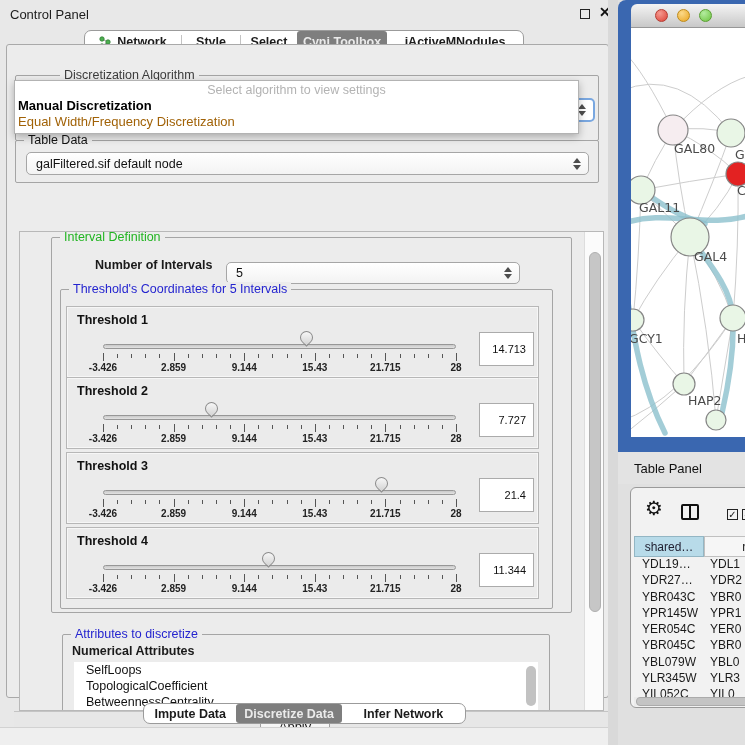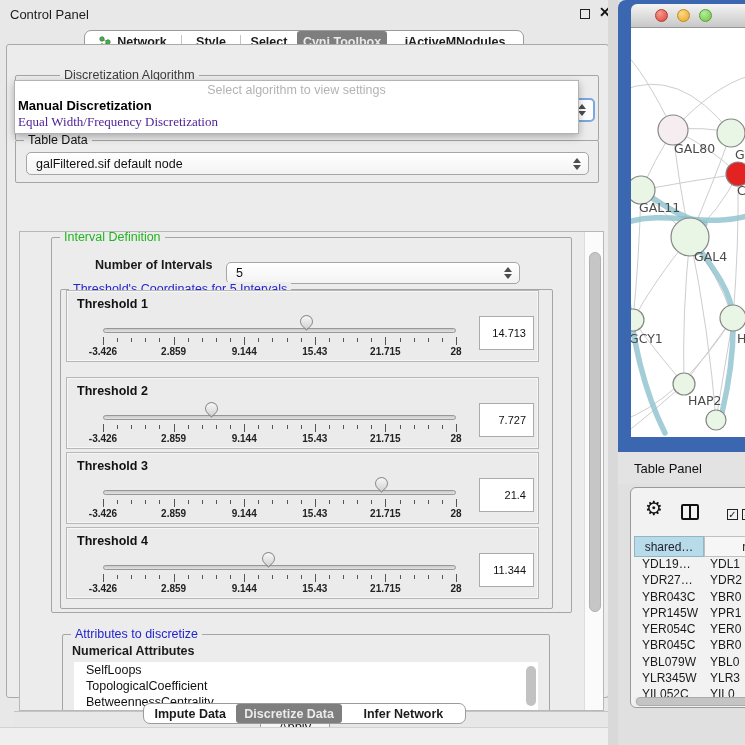--- a/index.html
+++ b/index.html
@@ -36,21 +36,21 @@
   .stepper::after{content:"";position:absolute;left:1px;bottom:1px;border-left:4px solid transparent;
          border-right:4px solid transparent;border-top:5px solid #4d4d4d;}
   
   .combo-focus-frag{position:absolute;left:573px;top:97px;width:21px;height:24px;background:#fff;
          border:2px solid #79a7e0;border-radius:5px;z-index:1;}
   
   .popup{position:absolute;left:13px;top:79px;width:565px;height:54px;background:#fff;
          border:1px solid #b3b3b3;box-shadow:0 3px 8px rgba(0,0,0,.28);z-index:5;font-size:13px;}
   .popup-hint{position:absolute;left:0;top:2px;width:100%;text-align:center;color:#b3b3b3;font-size:12.5px;}
   .popup-opt1{position:absolute;left:3px;top:17px;font-weight:bold;color:#000;}
-  .popup-opt2{position:absolute;left:3px;top:33px;color:#4c1d95;font-family:Liberation Serif, serif;}
+  .popup-opt2{position:absolute;left:3px;top:33px;color:#a16207;}
   
   .scrollpane{position:absolute;left:12px;top:186px;width:585px;height:480px;border:1px solid #b8b8b8;
          background:#ececec;overflow:hidden;}
   .vtrack{position:absolute;left:564px;top:0;width:20px;height:478px;background:#fbfbfb;border-left:1px solid #ddd;}
   .vthumb{position:absolute;left:4px;top:20px;width:12px;height:360px;border-radius:6px;background:#c6c6c6;border:1px solid #b0b0b0;}
   .id-group{left:31px;top:5px;width:521px;height:376px;}
   .noi-label{position:absolute;left:75px;top:26px;font-size:12.5px;font-weight:bold;}
   .noi-combo{left:206px;top:30px;width:294px;height:22px;}
   .thresh-group{left:40px;top:57px;width:493px;height:320px;}
   .thresh-panel{position:absolute;left:46px;width:473px;height:72px;background:#ebebeb;
@@ -175,21 +175,21 @@
         </div>
         <div class="noi-label">Number of Intervals</div>
         <div class="combo noi-combo">
           <span>5</span>
           <span class="stepper"></span>
         </div>
         <div class="group thresh-group">
           <span class="legend blue">Threshold's Coordinates for 5 Intervals</span>
         </div>
         <div id="thresh-host">
-            <div class="thresh-panel" style="top: 58px;">
+            <div class="thresh-panel" style="top: 74px;">
     <div class="thresh-label">Threshold 1</div>
     <div class="track"></div>
     <div class="thumb" style="left: 232.751px;"></div>
     <div class="value-box">14.713</div>
   <div class="tick major" style="left: 36px;"></div>
               <div class="tick minor" style="left: 50.12px;"></div>
               <div class="tick minor" style="left: 64.24px;"></div>
               <div class="tick minor" style="left: 78.36px;"></div>
               <div class="tick minor" style="left: 92.48px;"></div>
               <div class="tick major" style="left: 106.6px;"></div>

